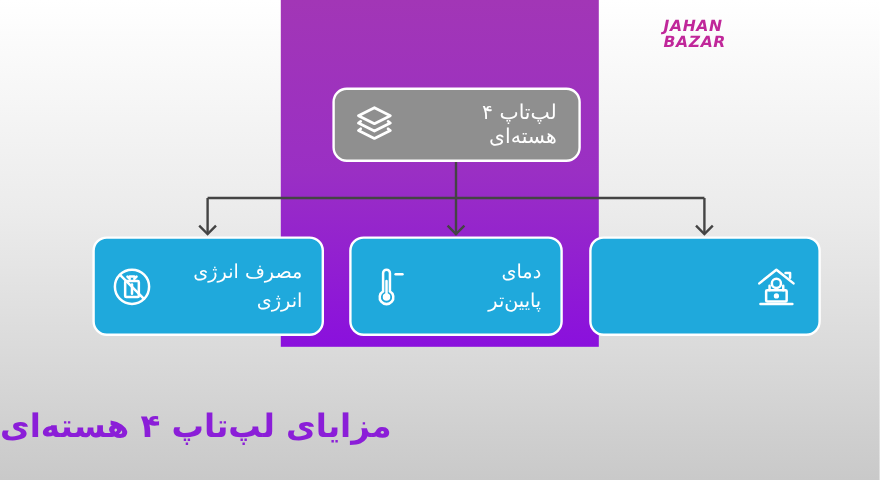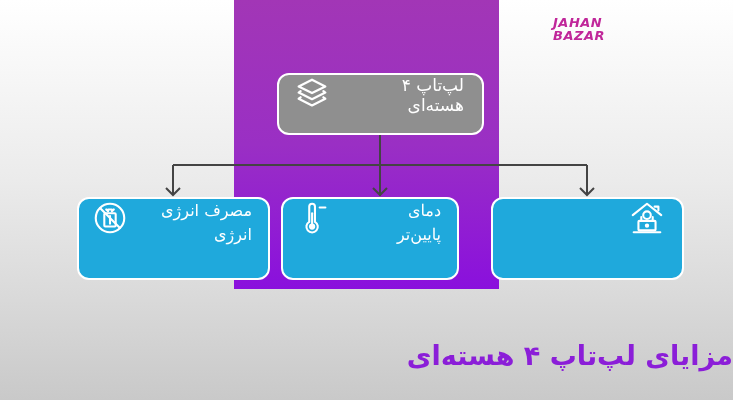--- a/index.html
+++ b/index.html
@@ -21,44 +21,44 @@
     font-family: "DejaVu Sans", sans-serif; font-weight: bold; font-style: italic;
     font-size: 13px; letter-spacing: 0.5px; color: #c0279a;
   }
   .logo-persian {
     font-family: "DejaVu Sans", sans-serif; font-weight: bold;
     font-size: 22px; color: #c0279a; margin-left: 3px; direction: rtl;
   }
   .box {
     position: absolute; box-sizing: border-box;
     border: 2px solid #ffffff; border-radius: 12px;
-    display: flex; direction: rtl;
+    display: flex; align-items: center; direction: rtl;
     color: #ffffff;
     gap: 27px;
   }
   .box-top {
     left: 277px; top: 73px; width: 207px; height: 62px;
     background: #8f8f8f; padding: 0 18px 0 14px;
     justify-content: space-between;
   }
   .box-top .label { font-size: 17px; }
   .box-child {
     top: 197px; height: 83px; background: #1fa9dc;
     padding: 0 16px 0 12px; justify-content: space-between;
   }
   .box-child .label { font-size: 16px; line-height: 24px; text-align: right; }
   .box-left { left: 77px; width: 193px; }
-  .box-center { left: 281px; width: 178px; font-family: Liberation Serif, serif; }
+  .box-center { left: 291px; width: 178px; }
   .box-right { left: 491px; width: 193px; }
   .icon { width: 38px; height: 38px; flex: 0 0 auto; display: flex; align-items: center; justify-content: center; }
   .icon svg { width: 38px; height: 38px; }
   .connectors { position: absolute; left: 0; top: 0; width: 733px; height: 400px; pointer-events: none; }
   .title {
-    position: absolute; left: 0; right: 0; top: 340px; text-align: right;
-    font-size: 27px; font-weight: bold; color: #8b1ed8; direction: rtl; margin-left: 20px;
+    position: absolute; left: 0; right: 0; top: 340px; text-align: left;
+    font-size: 27px; font-weight: bold; color: #8b1ed8; direction: rtl;
   }
 </style>
 </head>
 <body>
 
 <div class="purple-panel"></div>
 
 <div class="logo">
   <div class="logo-latin">
     <span>JAHAN</span>

